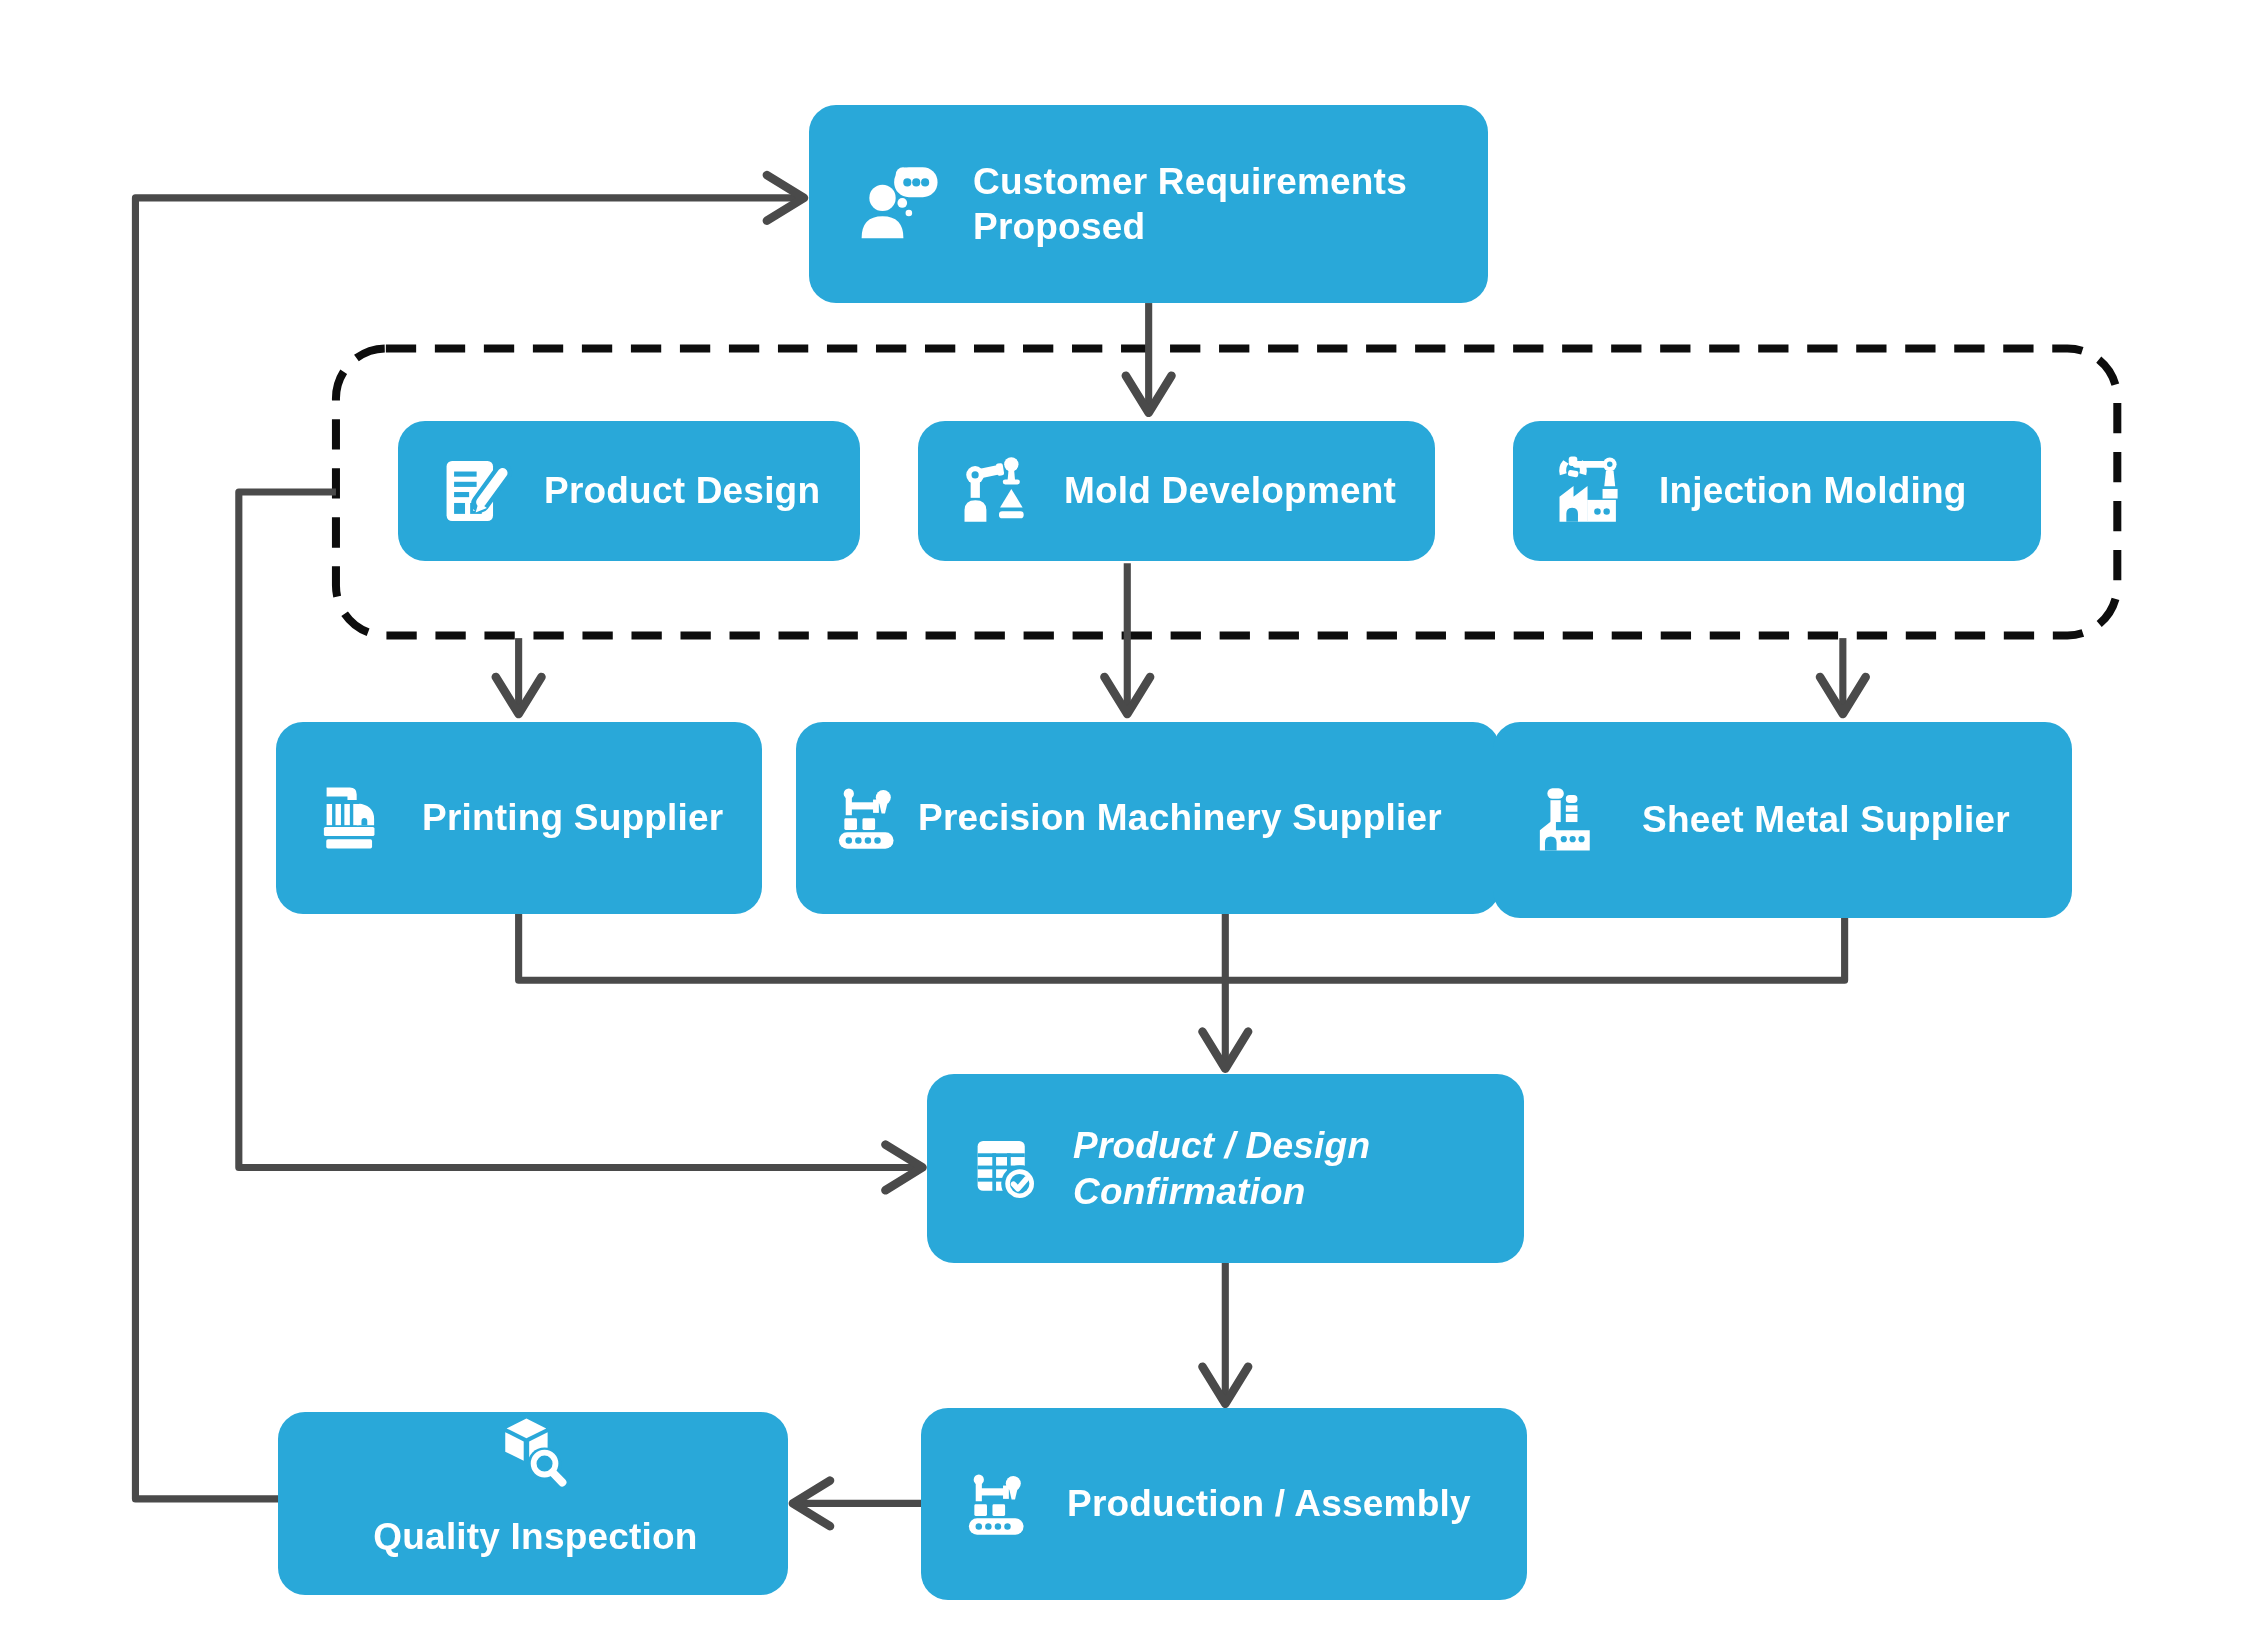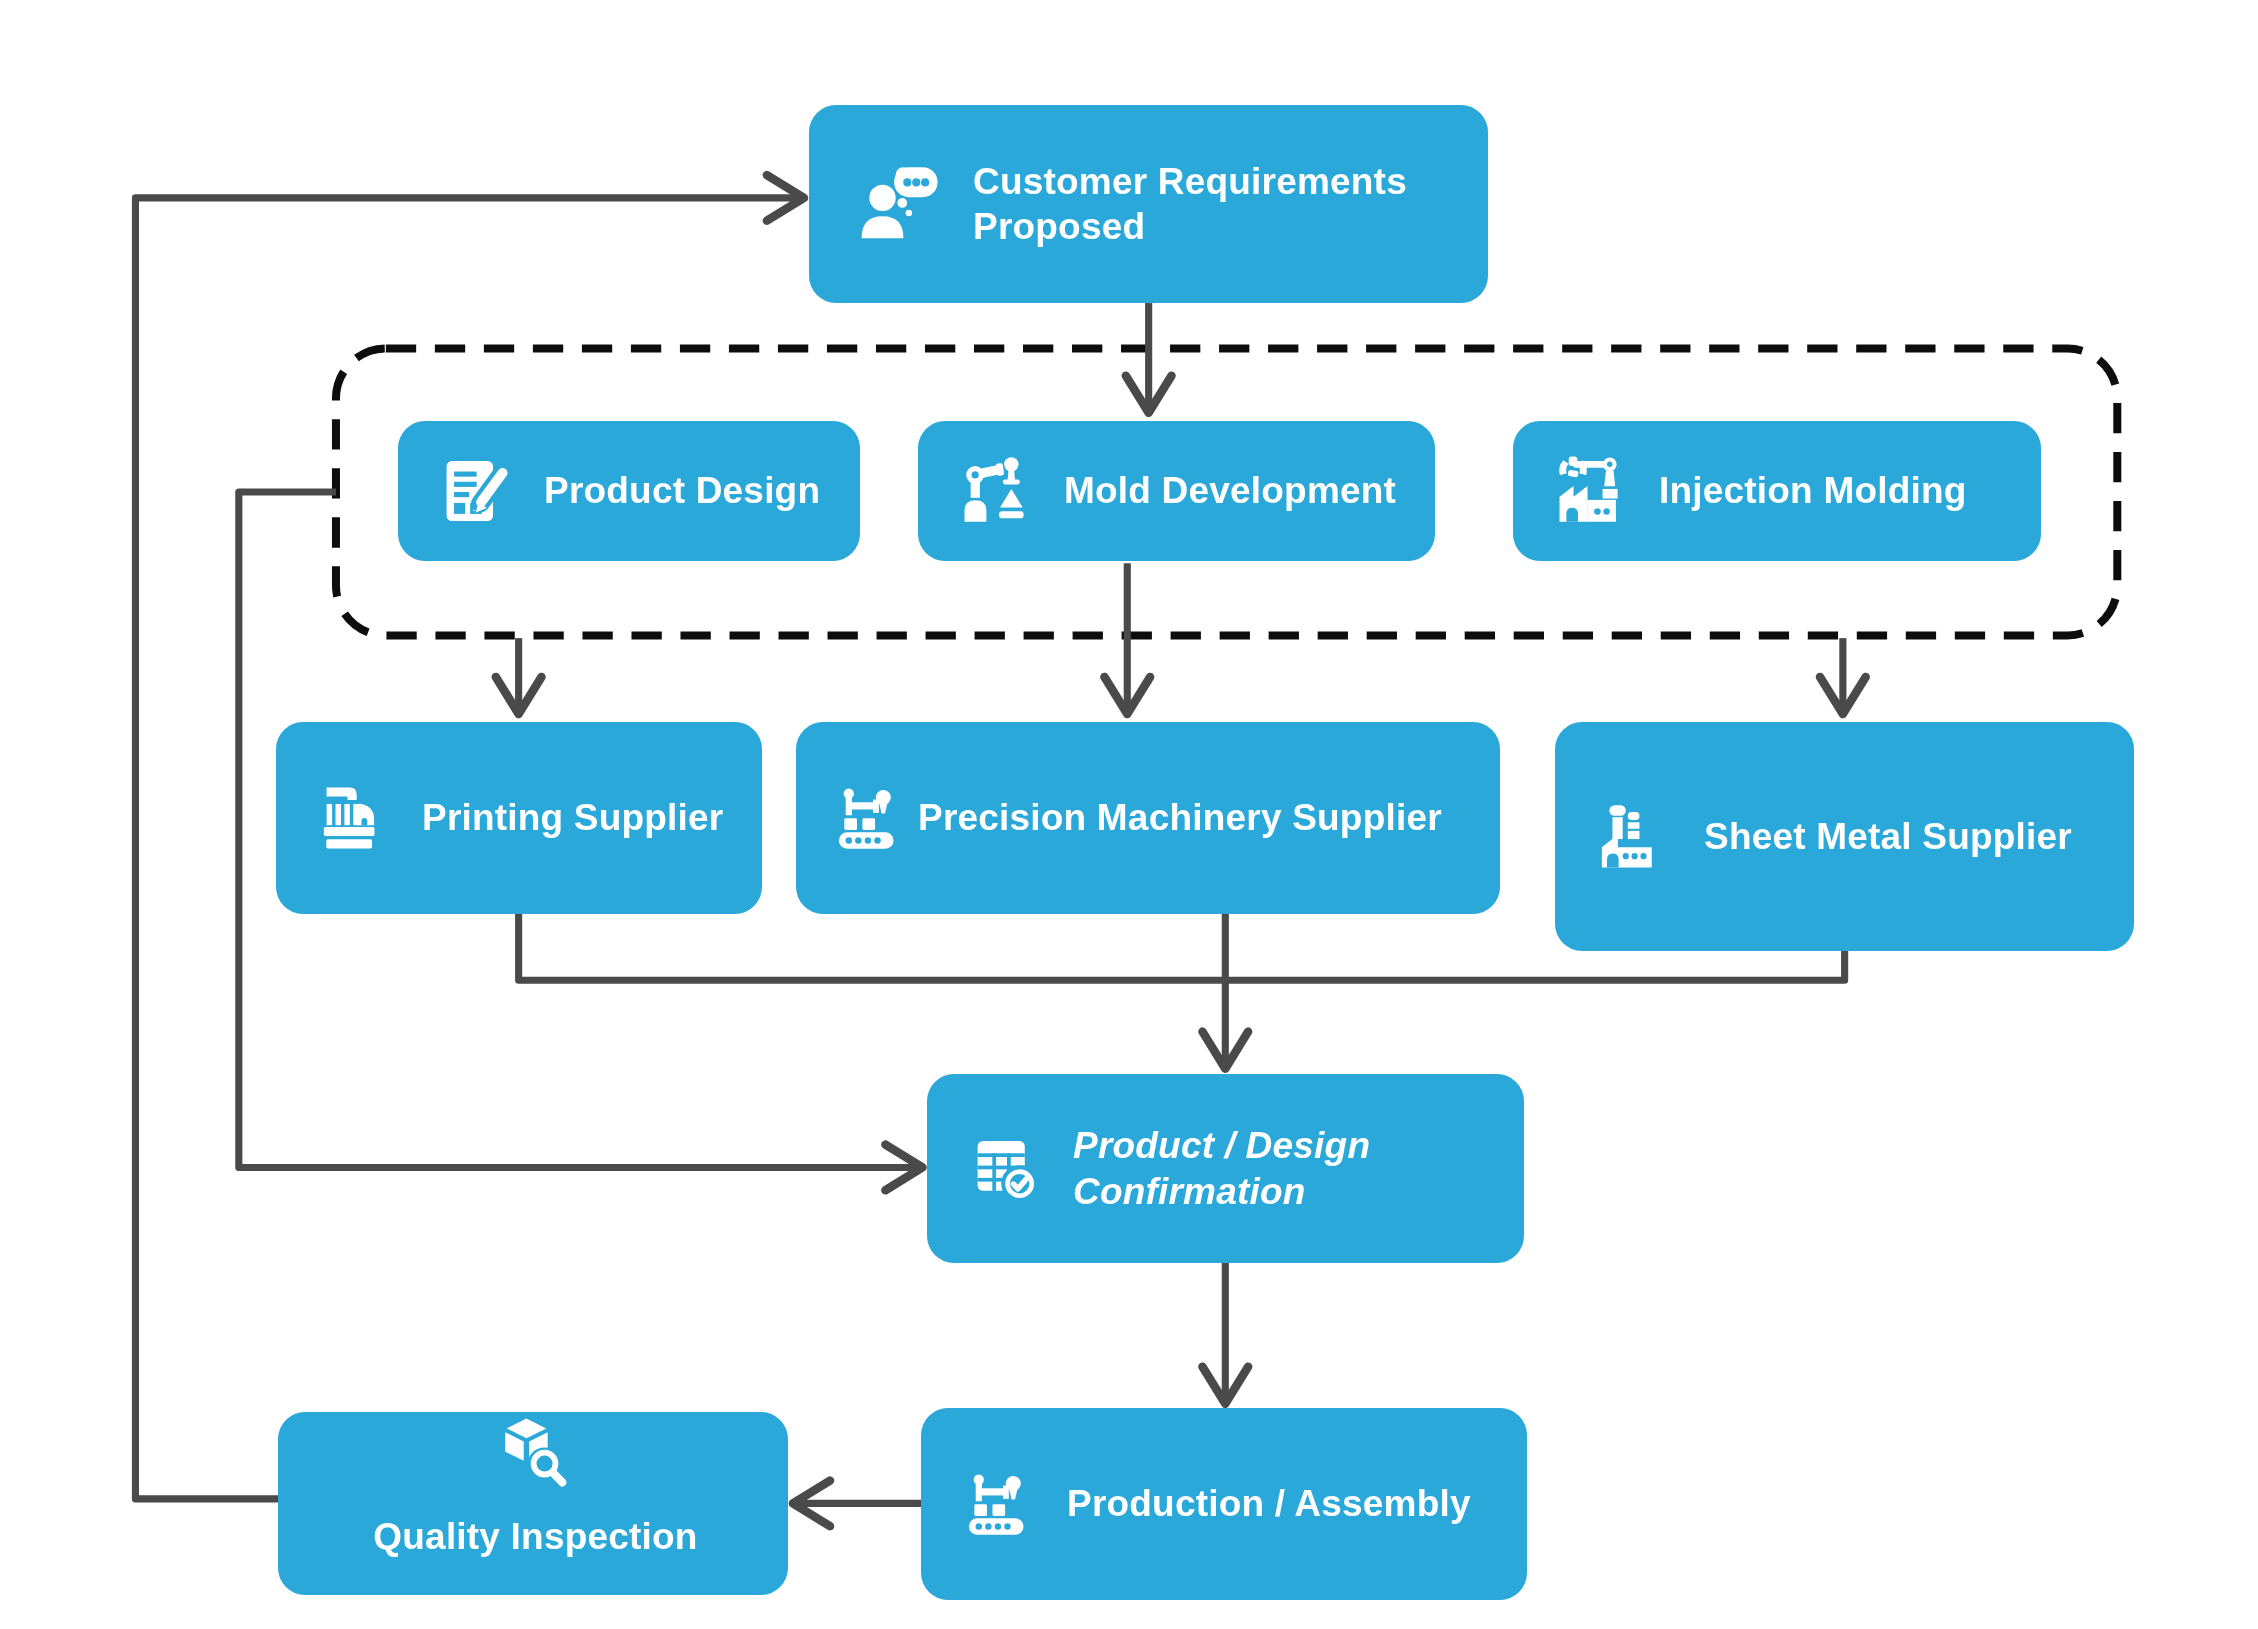--- a/index.html
+++ b/index.html
@@ -42,21 +42,21 @@
 
   
   #node-customer{left:809px;top:105px;width:679px;height:198px;padding-left:46px;}
   #node-customer .icon{width:93px;height:93px;}
   #node-customer .label{max-width:499px;}
   #node-product-design{left:398px;top:421px;width:462px;height:140px;}
   #node-mold{left:898px;top:421px;width:517px;height:140px;margin-left:20px;}
   #node-injection{left:1513px;top:421px;width:528px;height:140px;align-items:center;}
   #node-printing{left:276px;top:722px;width:486px;height:192px;}
   #node-precision{left:796px;top:722px;width:704px;height:192px;padding-left:34px;gap:6px;}
-  #node-sheet-metal{left:1555px;top:722px;width:579px;height:229px;gap:28px;}
+  #node-sheet-metal{left:1493px;top:722px;width:579px;height:196px;gap:28px;}
   #node-confirmation{left:927px;top:1074px;width:597px;height:189px;font-style:italic;}
   #node-confirmation .label{max-width:365px;}
   #node-production{left:921px;top:1408px;width:606px;height:192px;}
   #node-quality{left:278px;top:1412px;width:510px;height:183px;padding-left:32px;gap:19.6px;flex-direction:column;}
   .icon-m{width:82px;height:82px;}
 </style>
 </head>
 <body>
 
 <div class="canvas">

